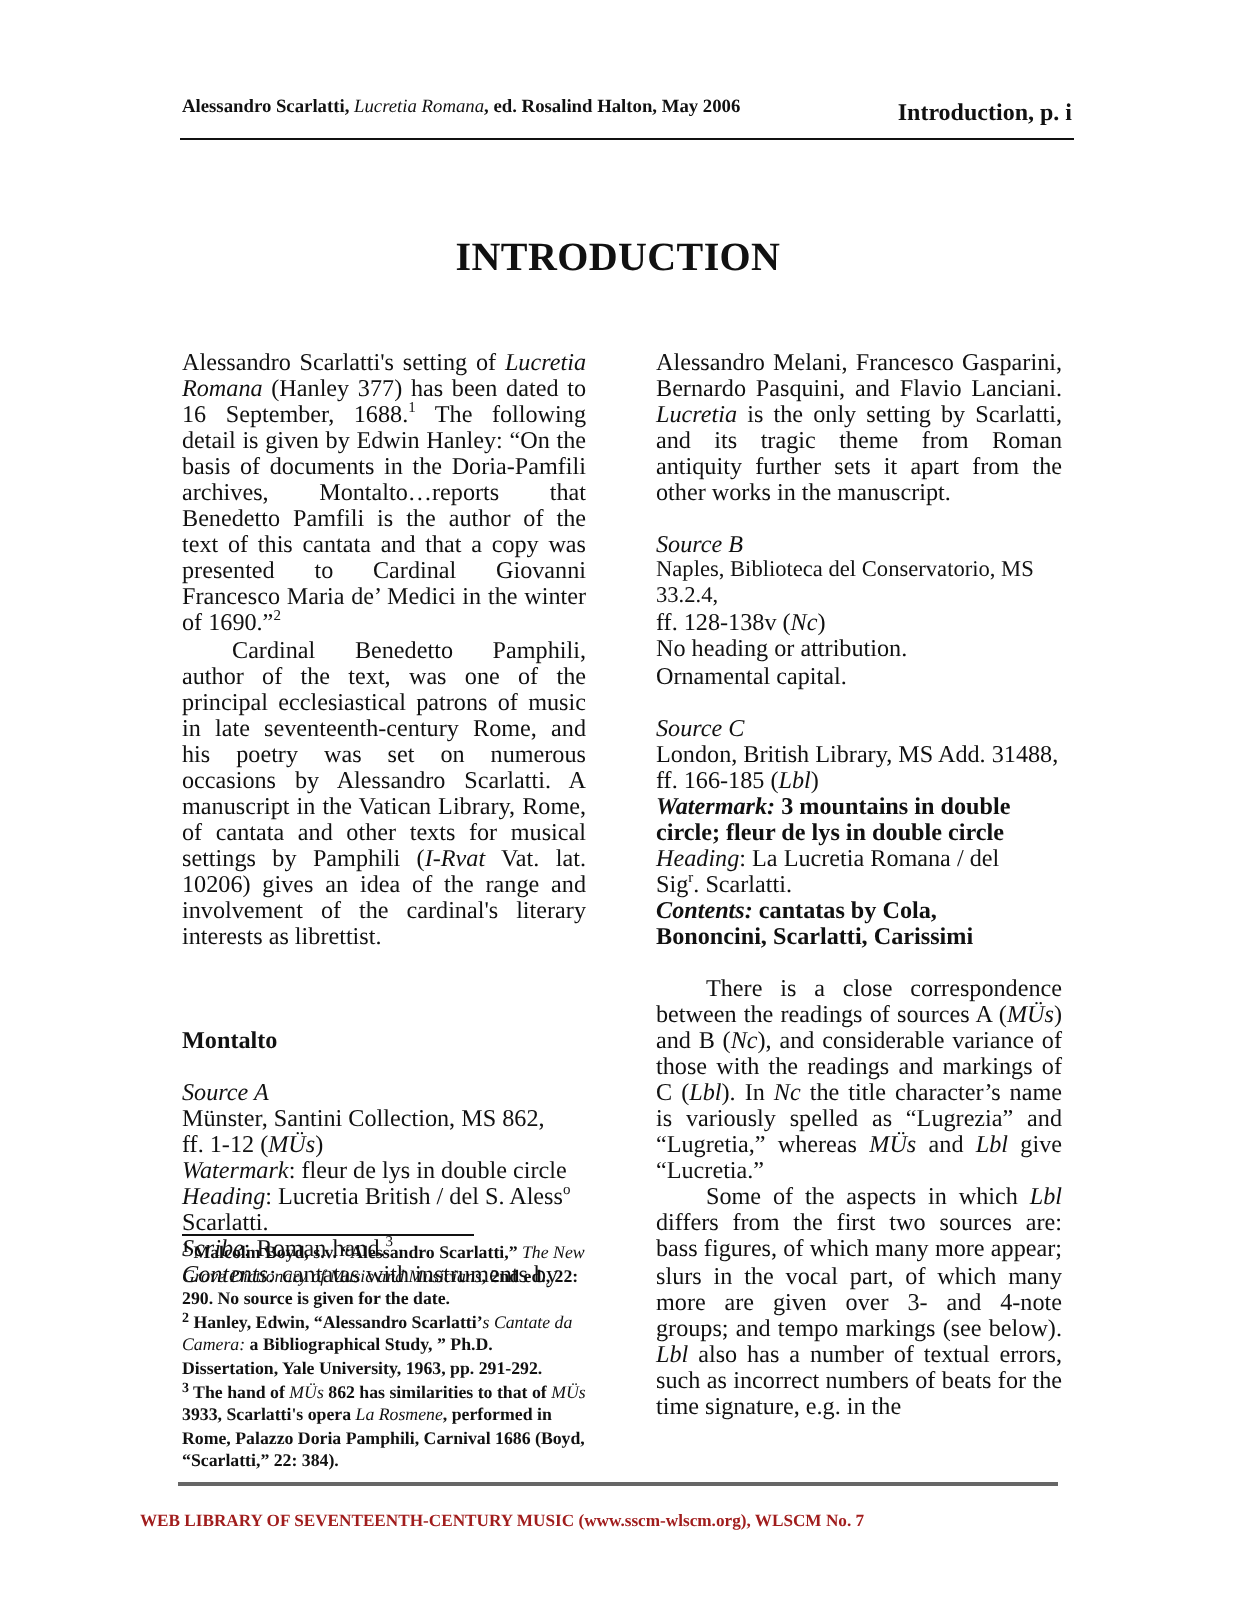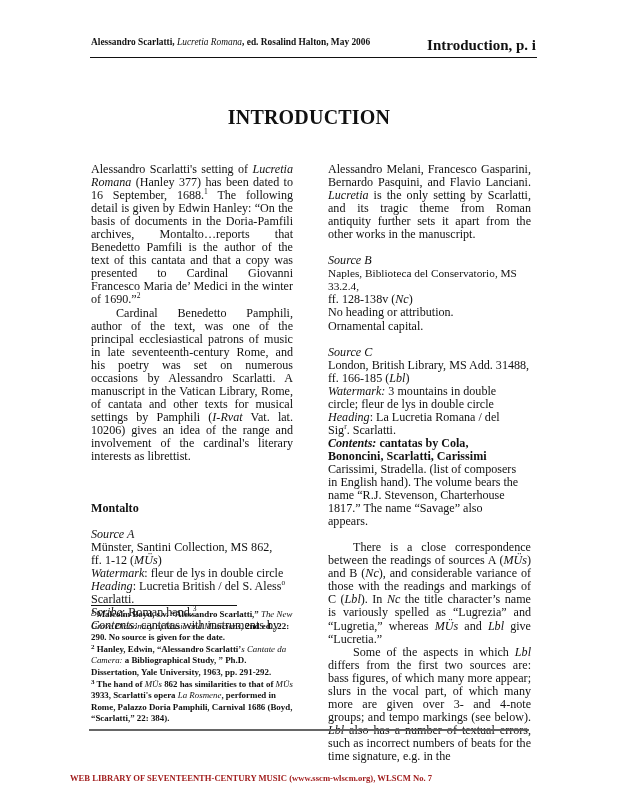--- a/index.html
+++ b/index.html
@@ -1,38 +1,38 @@
 <!DOCTYPE html>
 <html><head>
 <meta charset="utf-8">
 <style>
   html, body { margin: 0; padding: 0; background: #ffffff; }
   body { width: 618px; height: 800px; position: relative; overflow: hidden; font-family: "Liberation Serif", "DejaVu Serif", serif; color: #111; }
-  .abs { position: absolute; }
+  .abs { position: absolute; margin-top: 12px; }
   .hdr-left { left: 91px; top: 37px; font-size: 9.4px; font-weight: bold; white-space: nowrap; }
   .hdr-left i { font-weight: normal; }
-  .hdr-right { right: 82px; top: 37px; font-size: 15px; font-weight: bold; white-space: nowrap; }
+  .hdr-right { right: 82px; top: 37px; font-size: 12px; font-weight: bold; white-space: nowrap; }
   .hdr-rule { left: 90px; top: 57px; width: 447px; height: 0; border-top: 1.5px solid #111; }
   .title { left: 0; width: 618px; top: 106px; text-align: center; font-size: 20px; font-weight: bold; letter-spacing: 0.2px; }
   .col { font-size: 12.1px; line-height: 13.05px; }
   .colL { left: 91px; top: 163px; width: 202px; }
   .colR { left: 328px; top: 163px; width: 203px; }
   .j { text-align: justify; text-align-last: left; }
   .p { margin: 0; }
   .ind { text-indent: 25px; }
   .gap { height: 13px; }
   .sh { font-weight: bold; }
   .si { font-style: italic; font-weight: normal; }
   sup { font-size: 7.5px; line-height: 0; vertical-align: 5px; }
   .fn-rule { left: 91px; top: 605px; width: 146px; border-top: 1px solid #111; }
   .fns { left: 91px; top: 609px; width: 205px; font-size: 8.9px; line-height: 11.6px; font-weight: bold; }
   .fns i { font-weight: normal; }
   .fns sup { font-size: 7px; vertical-align: 3px; }
   .ft-rule { left: 89px; top: 729px; width: 440px; border-top: 2px solid #666; }
-  .footer { left: 0; width: 502px; top: 773px; text-align: center; font-size: 8.6px; font-weight: bold; color: #a11d1d; white-space: nowrap; }
+  .footer { left: 0; width: 502px; top: 743px; text-align: center; font-size: 8.6px; font-weight: bold; color: #a11d1d; white-space: nowrap; }
 </style>
 </head>
 <body>
 
 <div class="abs hdr-left"><span>Alessandro Scarlatti, </span><i>Lucretia Romana</i><span>, ed. Rosalind Halton, May 2006</span></div>
 <div class="abs hdr-right">Introduction, p. i</div>
 <div class="abs hdr-rule"></div>
 
 <div class="abs title">INTRODUCTION</div>
 
@@ -70,24 +70,23 @@
     <p class="p si">Source B</p>
     <p class="p" style="font-size:11.3px;">Naples, Biblioteca del Conservatorio, MS 33.2.4,</p>
     <p class="p"><span>ff. 128-138v (</span><i>Nc</i><span>)</span></p>
     <p class="p" style="width:180px;">No heading or attribution.  Ornamental capital.</p>
   </div>
   <div class="gap"></div>
   <div>
     <p class="p si">Source C</p>
     <p class="p">London, British Library, MS Add. 31488,</p>
     <p class="p"><span>ff. 166-185 (</span><i>Lbl</i><span>)</span></p>
-    <p class="p" style="width:180px;"><i>Watermark:</i><span> 3 mountains in double circle; fleur de lys in double circle</span></p>
+    <p class="p" style="width:180px;font-weight:bold;"><i>Watermark:</i><span> 3 mountains in double circle; fleur de lys in double circle</span></p>
     <p class="p" style="width:180px;"><i>Heading</i><span>: La Lucretia Romana / del Sig</span><sup>r</sup><span>. Scarlatti.</span></p>
     <p class="p" style="width:180px;font-weight:bold;"><i>Contents:</i><span> cantatas by Cola, Bononcini, Scarlatti, Carissimi</span></p>
-    <p class="p" style="width:196px;">Carissimi, Stradella. (list of composers in English hand). The volume bears the name “R.J. Stevenson, Charterhouse 1817.” The name “Savage” also appears.</p>
   </div>
   <div class="gap"></div>
   <p class="p j ind"><span>There is a close correspondence between the readings of sources A (</span><i>MÜs</i><span>) and B (</span><i>Nc</i><span>), and considerable variance of those with the readings and markings of C (</span><i>Lbl</i><span>). In </span><i>Nc</i><span> the title character’s name is variously spelled as “Lugrezia” and “Lugretia,” whereas </span><i>MÜs</i><span> and </span><i>Lbl</i><span> give “Lucretia.”</span></p>
   <p class="p j ind"><span>Some of the aspects in which </span><i>Lbl</i><span> differs from the first two sources are: bass figures, of which many more appear; slurs in the vocal part, of which many more are given over 3- and 4-note groups; and tempo markings (see below). </span><i>Lbl</i><span> also has a number of textual errors, such as incorrect numbers of beats for the time signature, e.g. in the</span></p>
 </div>
 
 <div class="abs ft-rule"></div>
 <div class="abs footer">WEB LIBRARY OF SEVENTEENTH-CENTURY MUSIC (www.sscm-wlscm.org), WLSCM No. 7</div>
 
 </body></html>

